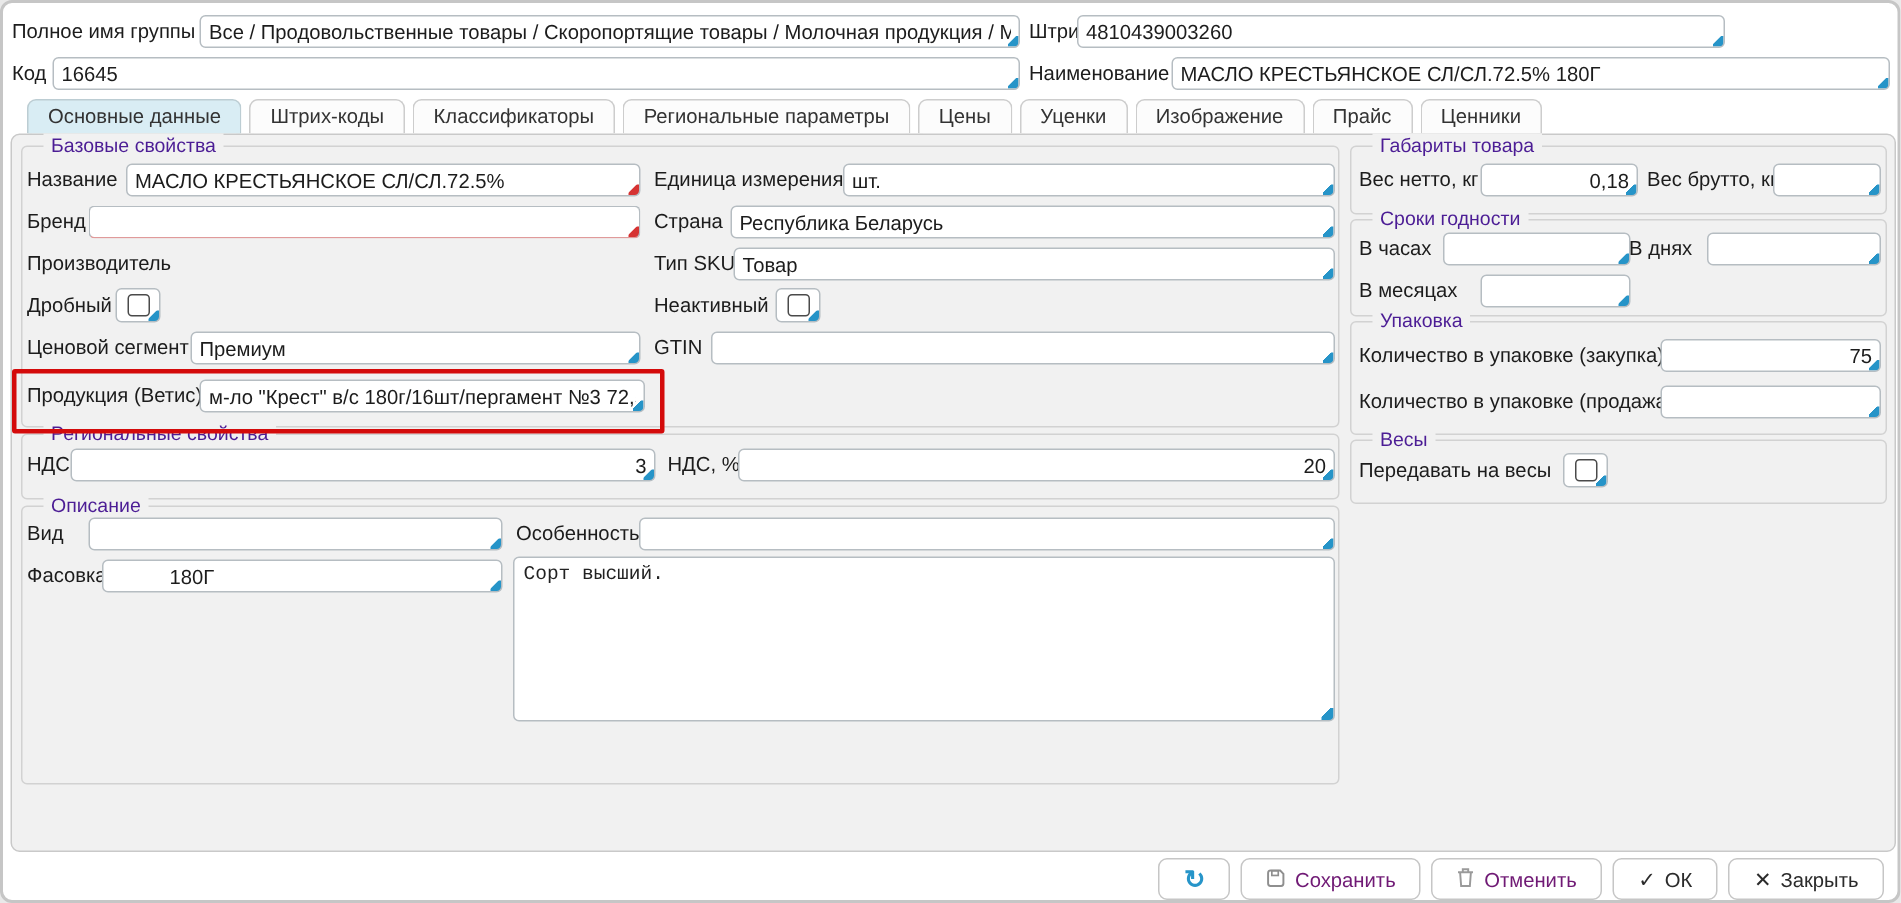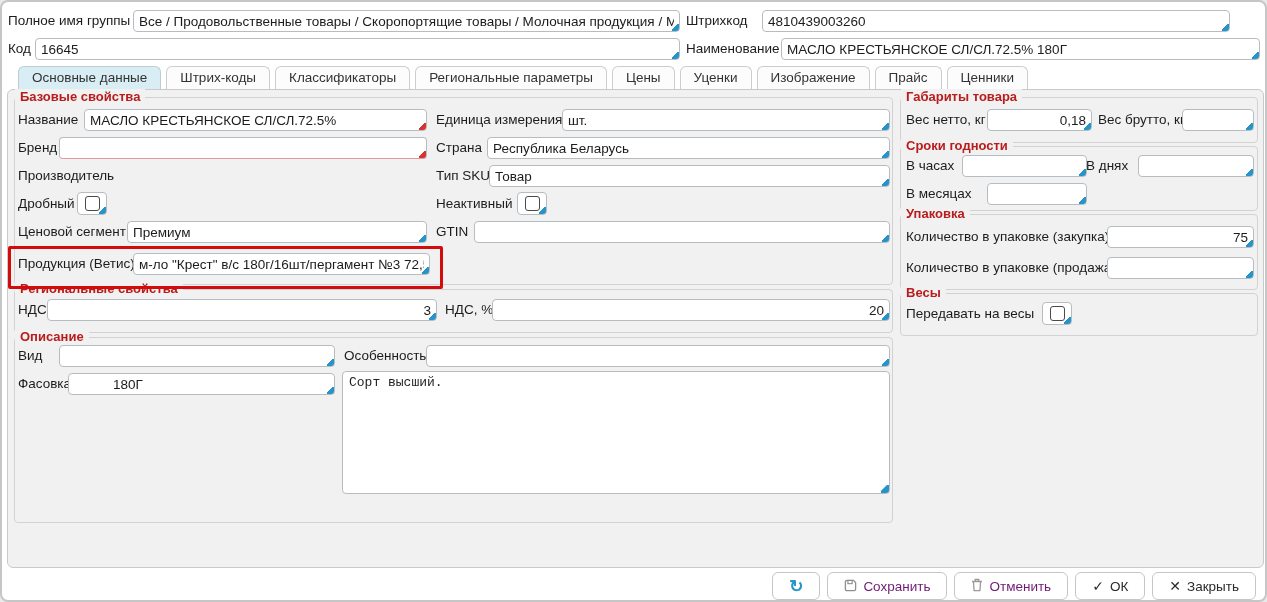--- a/index.html
+++ b/index.html
@@ -14,30 +14,30 @@
   .inp.num{text-align:right;}
   .inp.red-corner{background-image:linear-gradient(to top left,#d63333 6px,transparent 6.2px);}
   .inp.req{border-bottom-color:#e09a9a;}
   .tabbar{position:absolute;left:16px;top:64px;display:flex;gap:5px;align-items:flex-end;}
   .tab{height:23px;line-height:22px;padding:0 13px;background:#fcfcfc;border:1px solid #cdcdcd;
     border-bottom:none;border-radius:6px 6px 0 0;font-size:13.5px;color:#333;box-sizing:border-box;cursor:default;}
   .tab.active{background:#d9edf4;border-color:#bccdd3;}
   .panel{position:absolute;left:5px;top:87px;width:1257px;height:479px;background:#f1f1f1;
     border:1px solid #c9c9c9;border-radius:6px;box-sizing:border-box;}
   .group{position:absolute;border:1px solid #d2d2d2;border-radius:4px;box-sizing:border-box;}
-  .gtitle{position:absolute;top:-9px;left:0;background:#f1f1f1;padding:0 5px;font-size:13px;
-    color:#b91c1c;line-height:16px;white-space:nowrap;font-weight:bold;}
+  .gtitle{position:absolute;top:-9px;left:14px;background:#f1f1f1;padding:0 5px;font-size:13px;
+    color:#4c1d95;line-height:16px;white-space:nowrap;}
   .checkfield{position:absolute;width:30px;height:23px;background-color:#fff;border:1px solid #b6bdc2;
     border-radius:4px;box-sizing:border-box;display:flex;align-items:center;justify-content:center;
     background-image:linear-gradient(to top left,#2694c8 6px,transparent 6.2px);
     background-repeat:no-repeat;background-position:right bottom;background-size:7px 7px;cursor:pointer;}
   .checkbox{width:13px;height:13px;border:1.6px solid #4a4a4a;border-radius:3px;background:#fff;}
   .highlight{position:absolute;left:6px;top:244px;width:429px;height:37px;border:3px solid #d40b0b;
     border-radius:2px;pointer-events:none;z-index:5;}
-  textarea.desc{position:absolute;left:340px;top:369px;width:548px;height:123px;box-sizing:border-box;
+  textarea.desc{position:absolute;left:340px;top:369px;width:548px;height:110px;box-sizing:border-box;
     border:1px solid #b6bdc2;border-radius:4px;background-color:#fff;resize:none;outline:none;
     font-family:"Liberation Mono","DejaVu Sans Mono",monospace;font-size:13px;color:#222;padding:3px 6px;
     background-image:linear-gradient(to top left,#2694c8 7px,transparent 7.2px);
     background-repeat:no-repeat;background-position:right bottom;background-size:8px 8px;}
   .btnbar{position:absolute;right:9px;top:570px;display:flex;gap:7px;}
   .btn{height:28px;border:1px solid #c6c6c6;border-radius:6px;background:#fff;display:flex;
     align-items:center;justify-content:center;gap:6px;font-size:13.5px;color:#2b2b2b;
     padding:0 16px;box-sizing:border-box;cursor:pointer;}
   .btn.disabled{color:#701a75;}
   .btn .glyph{font-size:14px;line-height:1;}
@@ -45,21 +45,21 @@
   .refresh-glyph{color:#2795c9;font-size:17px;font-weight:bold;line-height:1;}
 </style>
 </head>
 <body>
 
 <div class="window">
 
   <span class="lbl" style="left:6px;top:8px;">Полное имя группы</span>
   <input class="inp" style="left: 131px; top: 8px; width: 547px;" value="Все / Продовольственные товары / Скоропортящие товары / Молочная продукция / Мас">
   <span class="lbl" style="left:684px;top:8px;">Штрихкод</span>
-  <input class="inp" style="left: 760px; top: 8px; width: 468px;" value="4810439003260">
+  <input class="inp" style="left: 716px; top: 8px; width: 432px;" value="4810439003260">
 
   <span class="lbl" style="left:6px;top:36px;">Код</span>
   <input class="inp" style="left: 33px; top: 36px; width: 645px;" value="16645">
   <span class="lbl" style="left:684px;top:36px;">Наименование</span>
   <input class="inp" style="left: 779px; top: 36px; width: 479px;" value="МАСЛО КРЕСТЬЯНСКОЕ СЛ/СЛ.72.5% 180Г">
 
   <div class="tabbar">
     <div class="tab active">Основные данные</div>
     <div class="tab">Штрих-коды</div>
     <div class="tab">Классификаторы</div>

